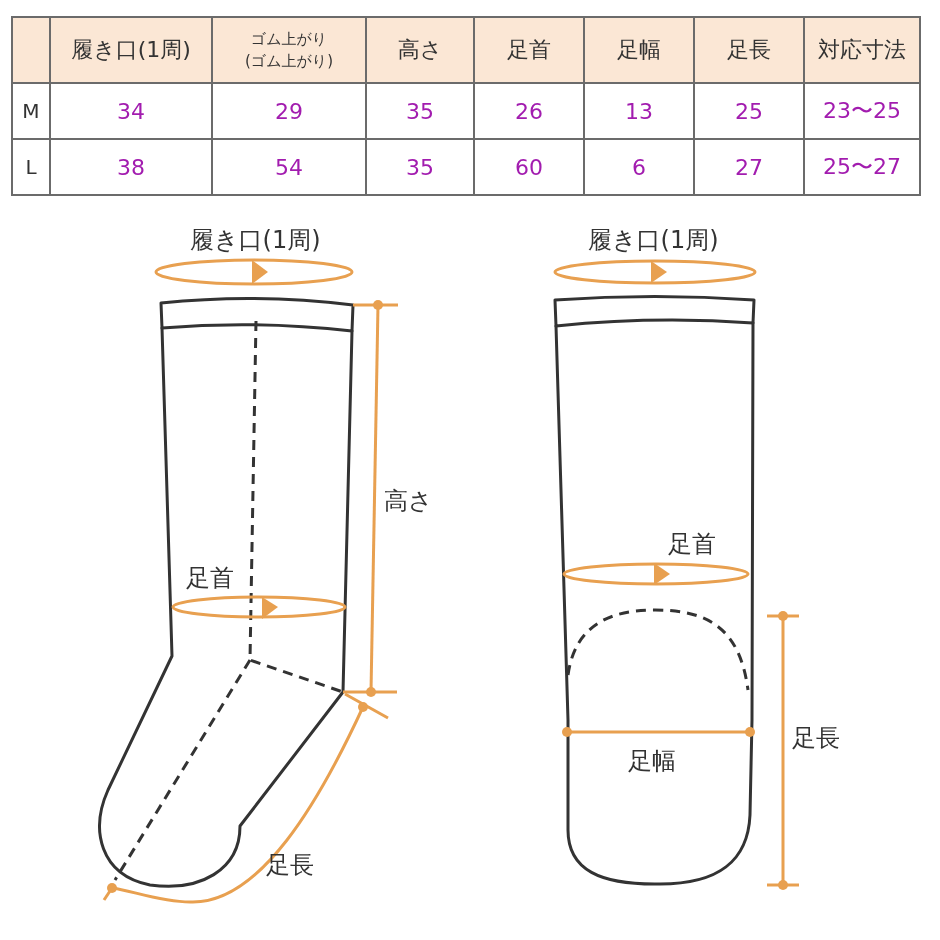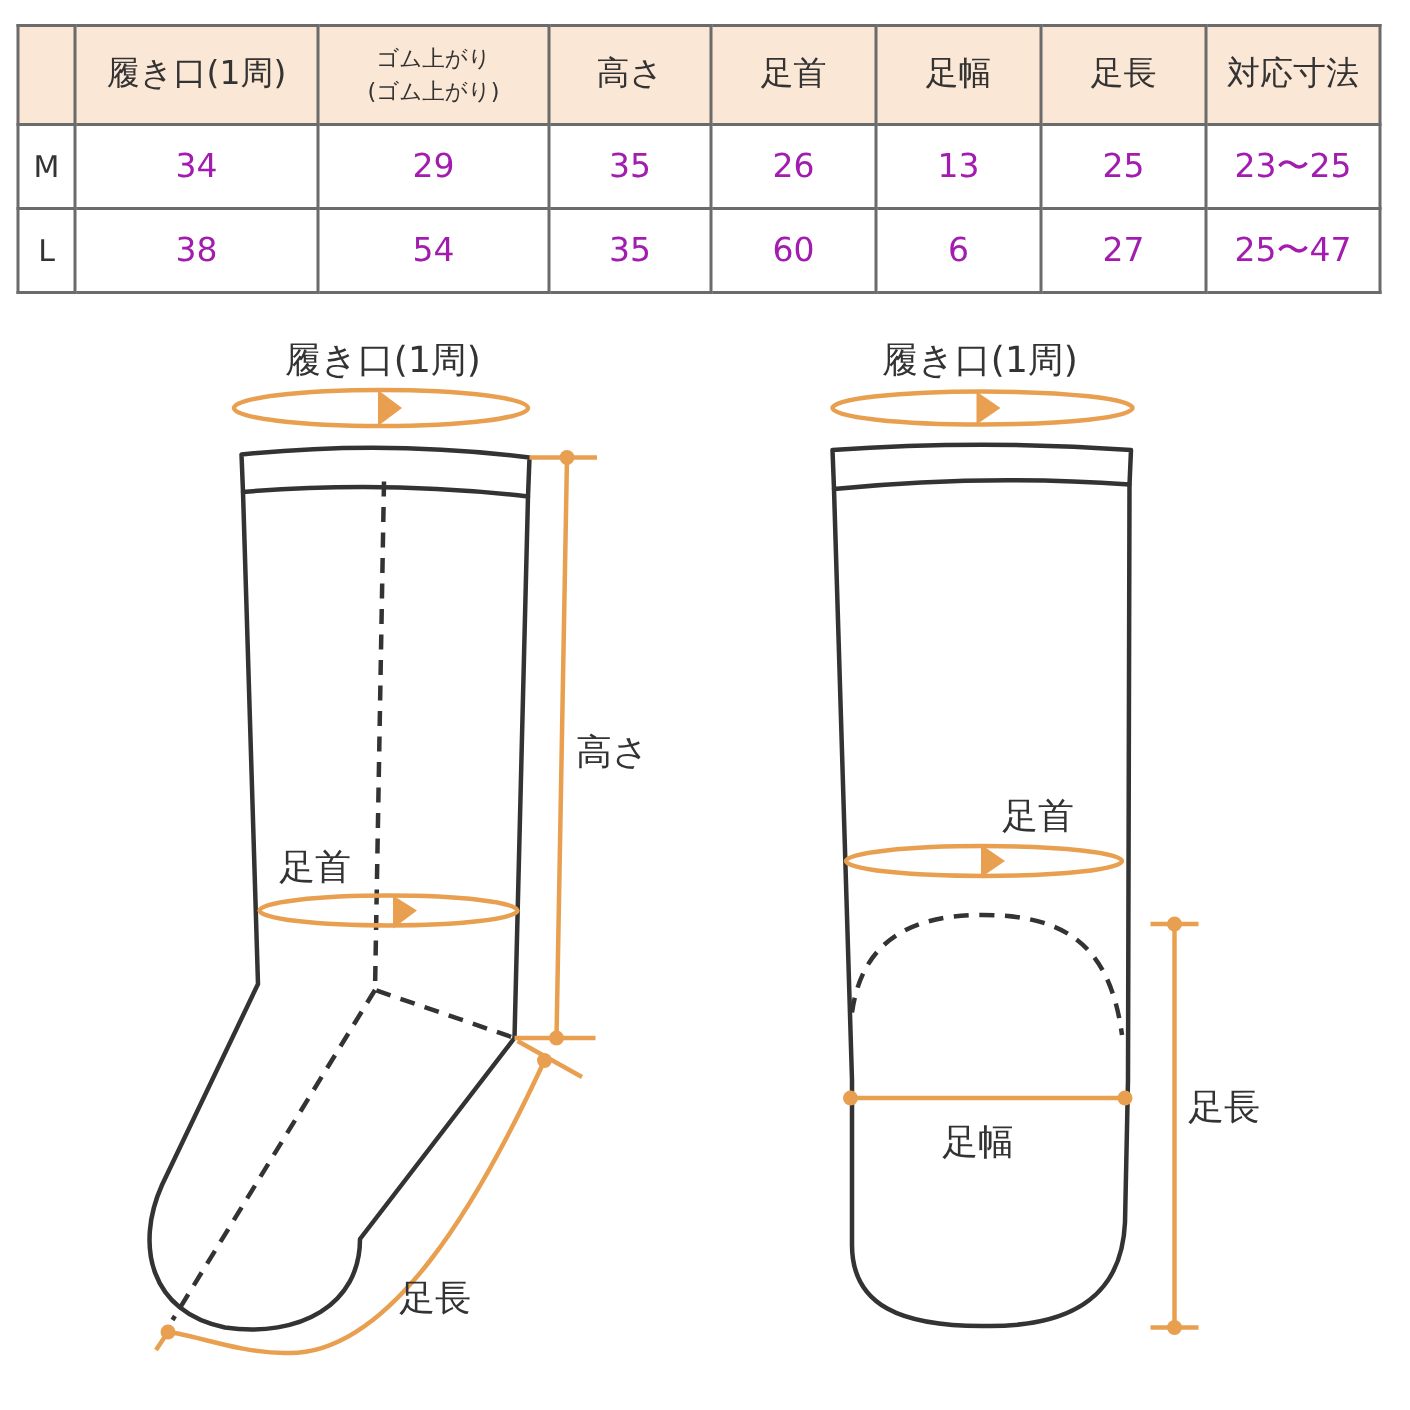--- a/index.html
+++ b/index.html
@@ -42,21 +42,21 @@
     <td>23〜25</td>
   </tr>
   <tr>
     <td class="rowlabel">L</td>
     <td>38</td>
     <td>54</td>
     <td>35</td>
     <td>60</td>
     <td>6</td>
     <td>27</td>
-    <td>25〜47</td>
+    <td>25〜27</td>
   </tr>
 </tbody>
   </table>
 
 <svg class="diagram" width="940" height="740" viewBox="0 200 940 740" style="top:200px;">
   <g fill="none" stroke="#333" stroke-width="3" stroke-linecap="round" stroke-linejoin="round">
 
     <path d="M161 303 Q257 293 353 305 L352 331 Q257 320 162 328 Z"></path>
 
     <path d="M162 328 L172 656 L108 790 C90 830 100 875 150 885 C200 892 240 870 240 826 L343 692 L352 331"></path>

